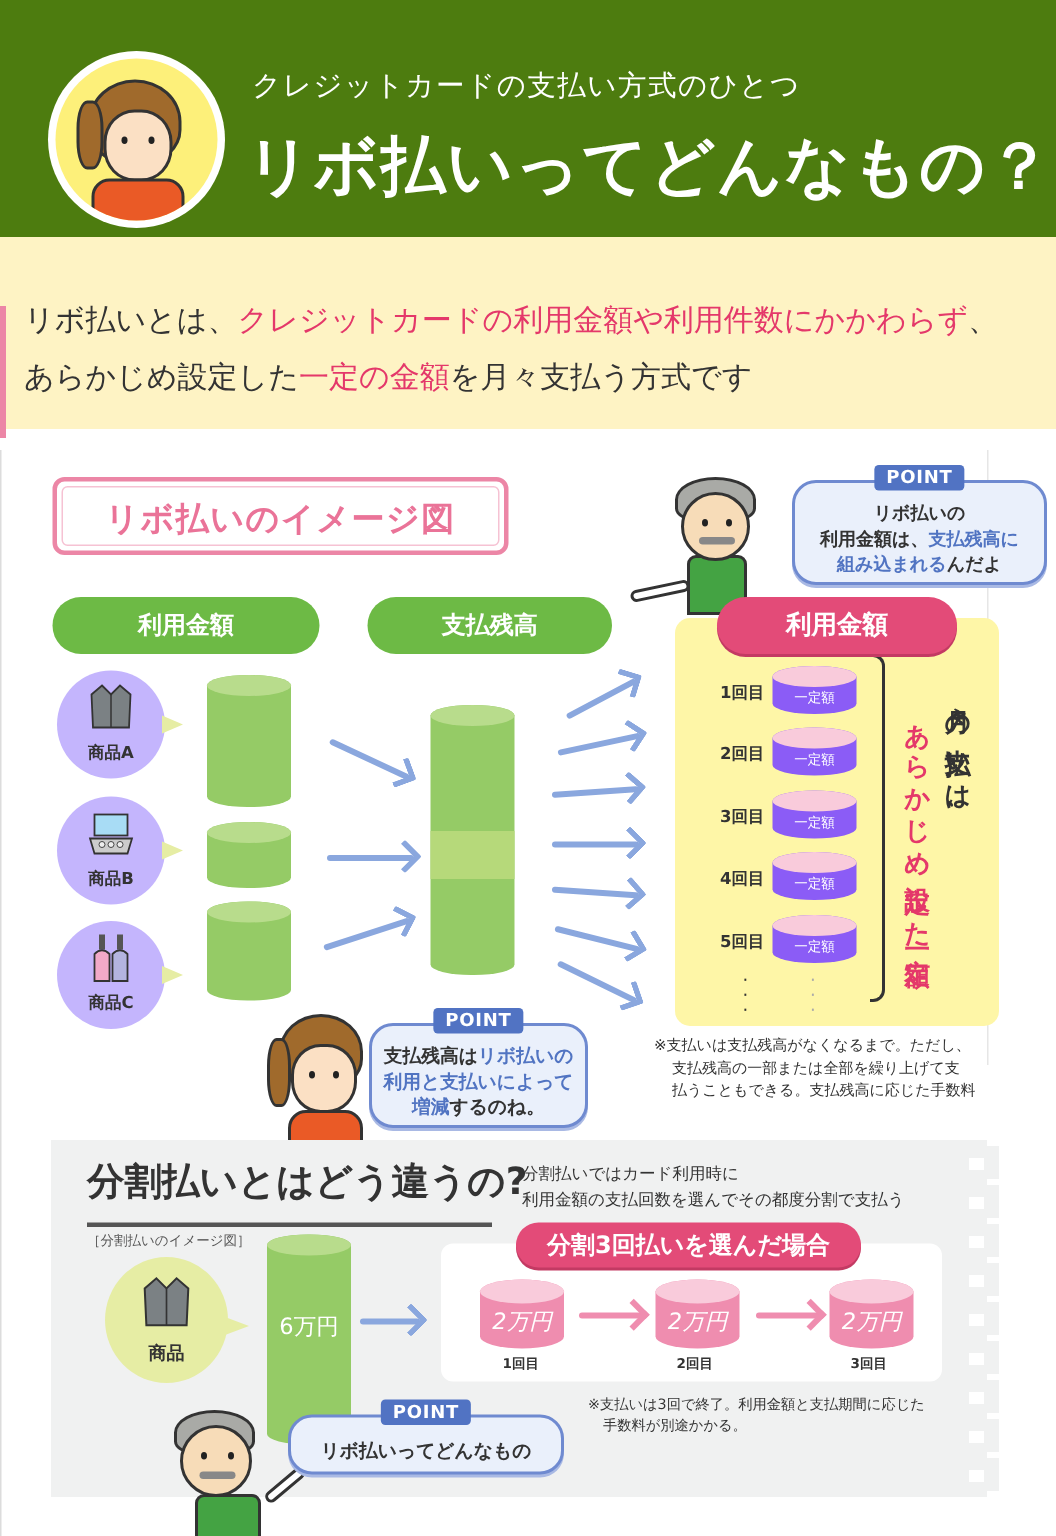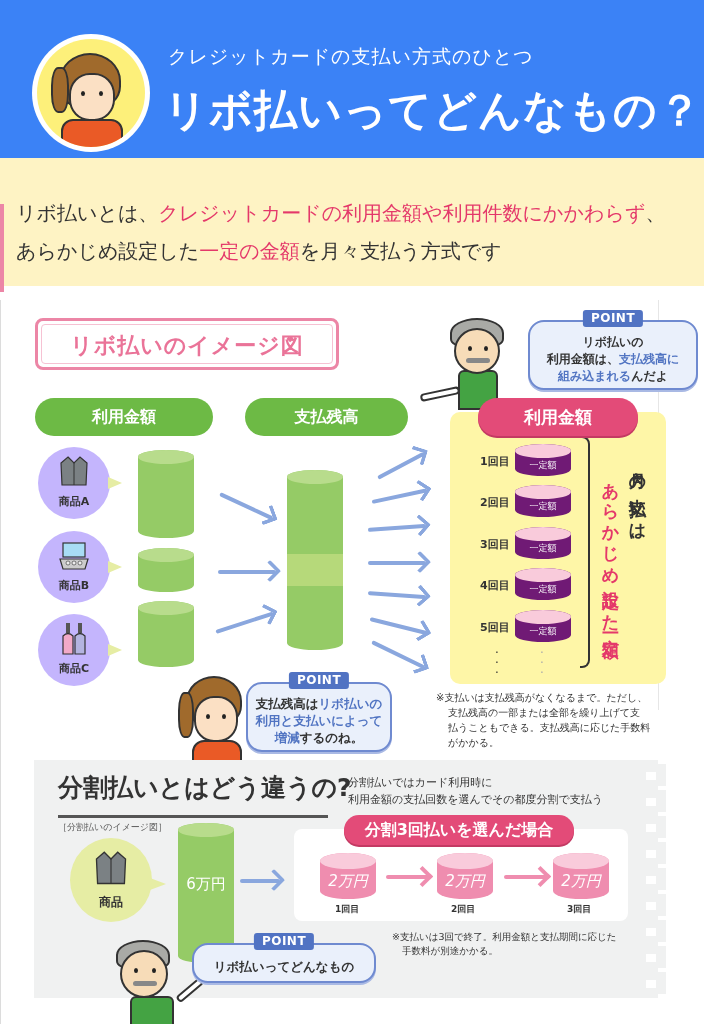--- a/index.html
+++ b/index.html
@@ -1,20 +1,20 @@
 <!DOCTYPE html>
 <html><head>
 <meta charset="utf-8">
 <style>
   * { box-sizing: border-box; margin: 0; padding: 0; }
   html, body { width: 704px; height: 1024px; overflow: hidden; background: #ffffff; }
   body { font-family: "DejaVu Sans", "Liberation Sans", sans-serif; color: #333; position: relative; }
 
   
-  .header { position: absolute; left: 0; top: 0; width: 704px; height: 158px; background: #3b82f6; }
+  .header { position: absolute; left: 0; top: 0; width: 704px; height: 158px; background: #4d7c0f; }
   .avatar-ring { position: absolute; left: 32px; top: 34px; width: 118px; height: 118px; border-radius: 50%; background: #fff; }
   .avatar { position: absolute; left: 5px; top: 5px; width: 108px; height: 108px; border-radius: 50%; background: #fdf07a; overflow: hidden; }
   .header-sub { position: absolute; left: 168px; top: 44px; font-size: 19px; color: #fff; letter-spacing: 1px; }
   .header-title { position: absolute; left: 164px; top: 82px; font-size: 43px; font-weight: bold; color: #fff; letter-spacing: 1px; }
 
   
   .def-band { position: absolute; left: 0; top: 158px; width: 704px; height: 128px; background: #fef3c4; }
   .def-bar { position: absolute; left: 0; top: 46px; width: 4px; height: 88px; background: #ec86a6; }
   .def-line { position: absolute; left: 16px; font-size: 20px; font-weight: normal; color: #333; white-space: nowrap; }
   .def-line1 { top: 42px; }
@@ -45,21 +45,21 @@
   .cyl::before { content: ""; position: absolute; left: 0; top: 0; width: 100%; height: 14px; border-radius: 50%; background: #b8dc8c; }
   .cyl-label { position: absolute; width: 100%; text-align: center; color: #fff; font-size: 15px; }
   .stack-mid { position: absolute; left: 0; width: 100%; background: #b6d97a; }
 
   .arrow { position: absolute; height: 4px; background: #8aa7de; border-radius: 2px; transform-origin: left center; }
   .arrow::after { content: ""; position: absolute; right: -2px; top: -7px; width: 12px; height: 12px; border-top: 4px solid #8aa7de; border-right: 4px solid #8aa7de; transform: rotate(45deg); border-radius: 2px; }
 
   
   .monthly-box { position: absolute; left: 450px; top: 412px; width: 216px; height: 272px; background: #fef6a7; border-radius: 10px; }
   .pay-row-label { position: absolute; left: 480px; font-size: 11px; font-weight: bold; color: #333; }
-  .pink-cyl { position: absolute; left: 515px; width: 56px; height: 32px; background: #701a75; border-radius: 28px / 7px; }
+  .pink-cyl { position: absolute; left: 515px; width: 56px; height: 32px; background: #8b5cf6; border-radius: 28px / 7px; }
   .pink-cyl::before { content: ""; position: absolute; left: 0; top: 0; width: 100%; height: 14px; border-radius: 50%; background: #f9cbdb; }
   .pink-cyl span { position: absolute; left: 0; width: 100%; top: 15px; text-align: center; font-size: 9px; color: #fff; }
   .brace { position: absolute; left: 580px; top: 436px; width: 10px; height: 232px; border: 2px solid #333; border-left: none; border-radius: 0 8px 8px 0; }
   .vert { position: absolute; writing-mode: vertical-rl; font-weight: bold; font-size: 17px; line-height: 1; letter-spacing: 2px; }
   .vert-black { left: 629px; top: 460px; color: #333; }
   .vert-red { left: 602px; top: 470px; color: #e4386a; }
   .dots { position: absolute; font-size: 12px; line-height: 10px; }
 
   .note1 { position: absolute; left: 436px; top: 690px; font-size: 10px; color: #333; line-height: 15px; width: 240px; }
   .note1 .indent { padding-left: 12px; }
@@ -232,21 +232,20 @@
 <div class="dots" style="left:540px;top:648px;color:#aaa;">·<br>·<br>·</div>
 
 <div class="brace"></div>
 <div class="vert vert-black">月々の支払いは、</div>
 <div class="vert vert-red">あらかじめ設定した一定額</div>
 
 <div class="note1">
   <div>※支払いは支払残高がなくなるまで。ただし、</div>
   <div class="indent">支払残高の一部または全部を繰り上げて支</div>
   <div class="indent">払うこともできる。支払残高に応じた手数料</div>
-  <div class="indent">がかかる。</div>
 </div>
 
 <div style="position:absolute;left:178px;top:676px;width:70px;height:86px;overflow:hidden;">
   <div class="girl-hair" style="left:8px;top:0;width:56px;height:50px;"></div>
   <div class="girl-hair" style="left:0;top:16px;width:16px;height:46px;border-radius:40%;"></div>
   <div class="girl-face" style="left:16px;top:20px;width:44px;height:46px;">
     <div class="eye" style="left:10px;top:16px;"></div>
     <div class="eye" style="left:26px;top:16px;"></div>
   </div>
   <div class="shirt-orange" style="left:14px;top:64px;width:50px;height:30px;"></div>

